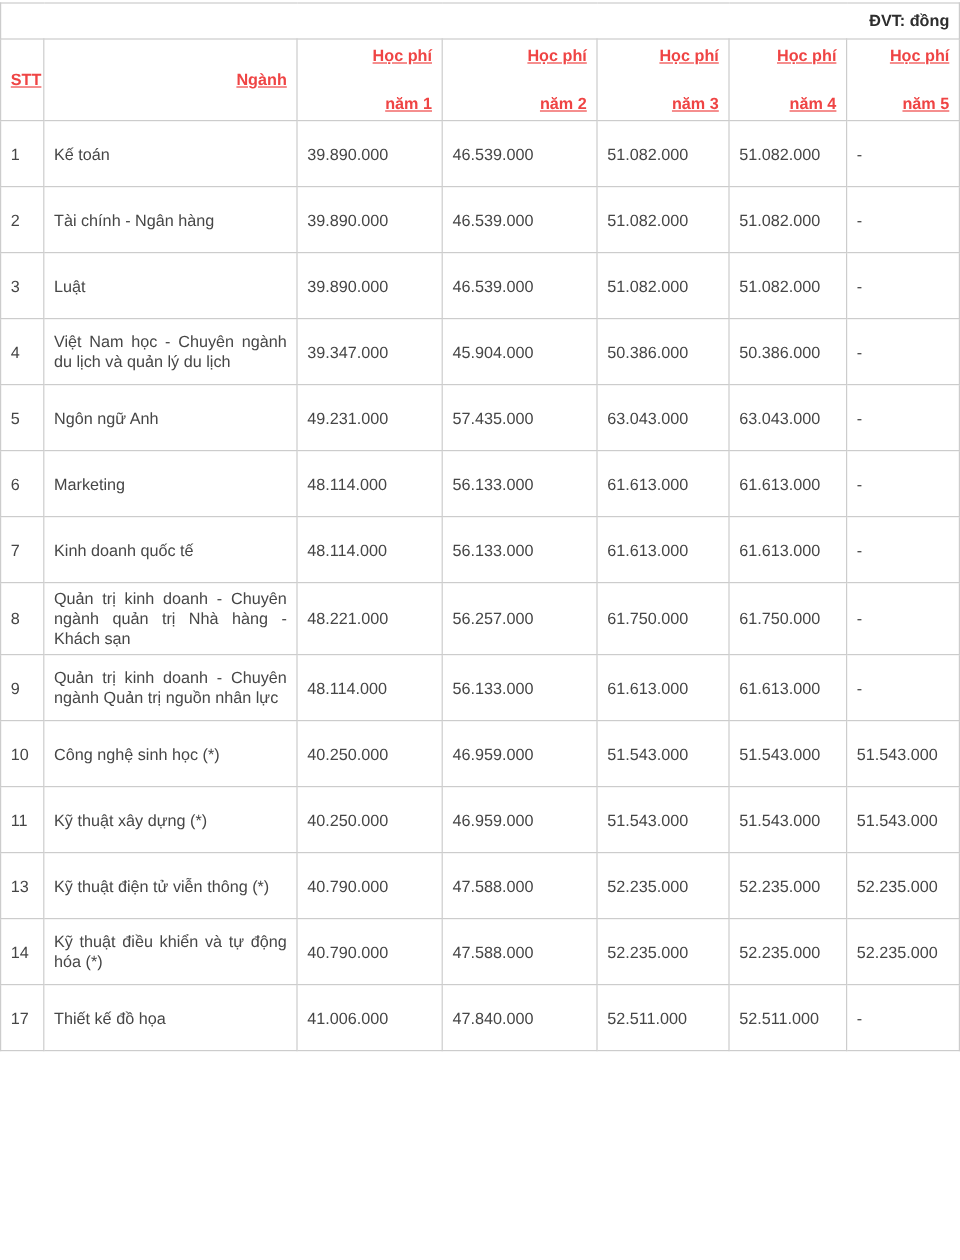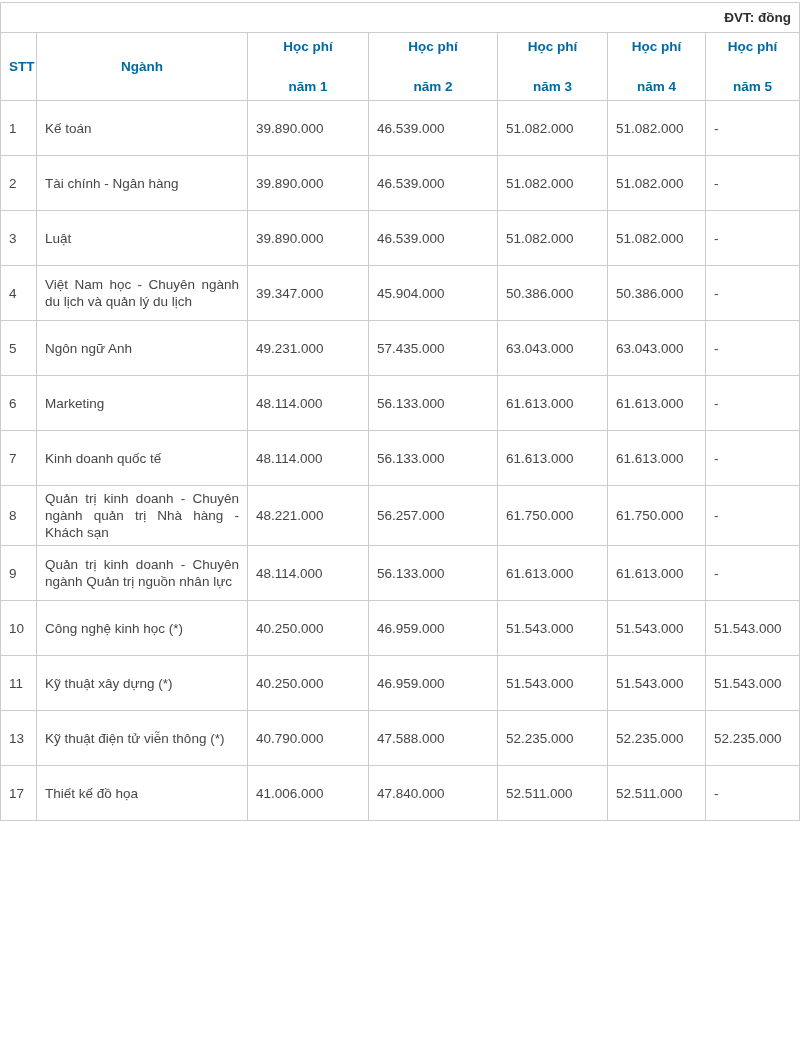--- a/index.html
+++ b/index.html
@@ -34,25 +34,26 @@
   }
   tr.unit-row td {
     height: 30px;
     text-align: right;
     font-weight: bold;
     color: #2e2e2e;
     font-size: 13.5px;
   }
   tr.header-row th {
     height: 68px;
-    text-align: center;
+    text-align: right;
     font-weight: bold;
-    color: #0369a1;
+    color: #ef4444;
     vertical-align: middle;
     line-height: 17px;
+    text-decoration: underline;
   }
   .fee-hdr-line1 {
     margin-bottom: 23px;
   }
   tr.data-row {
     height: 55px;
   }
   td.c-stt {
     text-align: left;
   }
@@ -185,39 +186,48 @@
     <td class="c-stt">9</td>
     <td class="c-nganh">Quản trị kinh doanh - Chuyên ngành Quản trị nguồn nhân lực</td>
     <td class="c-fee">48.114.000</td>
     <td class="c-fee">56.133.000</td>
     <td class="c-fee">61.613.000</td>
     <td class="c-fee">61.613.000</td>
     <td class="c-fee">-</td>
   </tr>
         <tr class="data-row">
     <td class="c-stt">10</td>
-    <td class="c-nganh">Công nghệ kinh học (*)</td>
+    <td class="c-nganh">Công nghệ sinh học (*)</td>
     <td class="c-fee">40.250.000</td>
     <td class="c-fee">46.959.000</td>
     <td class="c-fee">51.543.000</td>
     <td class="c-fee">51.543.000</td>
     <td class="c-fee">51.543.000</td>
   </tr>
         <tr class="data-row">
     <td class="c-stt">11</td>
     <td class="c-nganh">Kỹ thuật xây dựng (*)</td>
     <td class="c-fee">40.250.000</td>
     <td class="c-fee">46.959.000</td>
     <td class="c-fee">51.543.000</td>
     <td class="c-fee">51.543.000</td>
     <td class="c-fee">51.543.000</td>
   </tr>
         <tr class="data-row">
     <td class="c-stt">13</td>
     <td class="c-nganh">Kỹ thuật điện tử viễn thông (*)</td>
+    <td class="c-fee">40.790.000</td>
+    <td class="c-fee">47.588.000</td>
+    <td class="c-fee">52.235.000</td>
+    <td class="c-fee">52.235.000</td>
+    <td class="c-fee">52.235.000</td>
+  </tr>
+        <tr class="data-row">
+    <td class="c-stt">14</td>
+    <td class="c-nganh">Kỹ thuật điều khiển và tự động hóa (*)</td>
     <td class="c-fee">40.790.000</td>
     <td class="c-fee">47.588.000</td>
     <td class="c-fee">52.235.000</td>
     <td class="c-fee">52.235.000</td>
     <td class="c-fee">52.235.000</td>
   </tr>
         <tr class="data-row">
     <td class="c-stt">17</td>
     <td class="c-nganh">Thiết kế đồ họa</td>
     <td class="c-fee">41.006.000</td>

